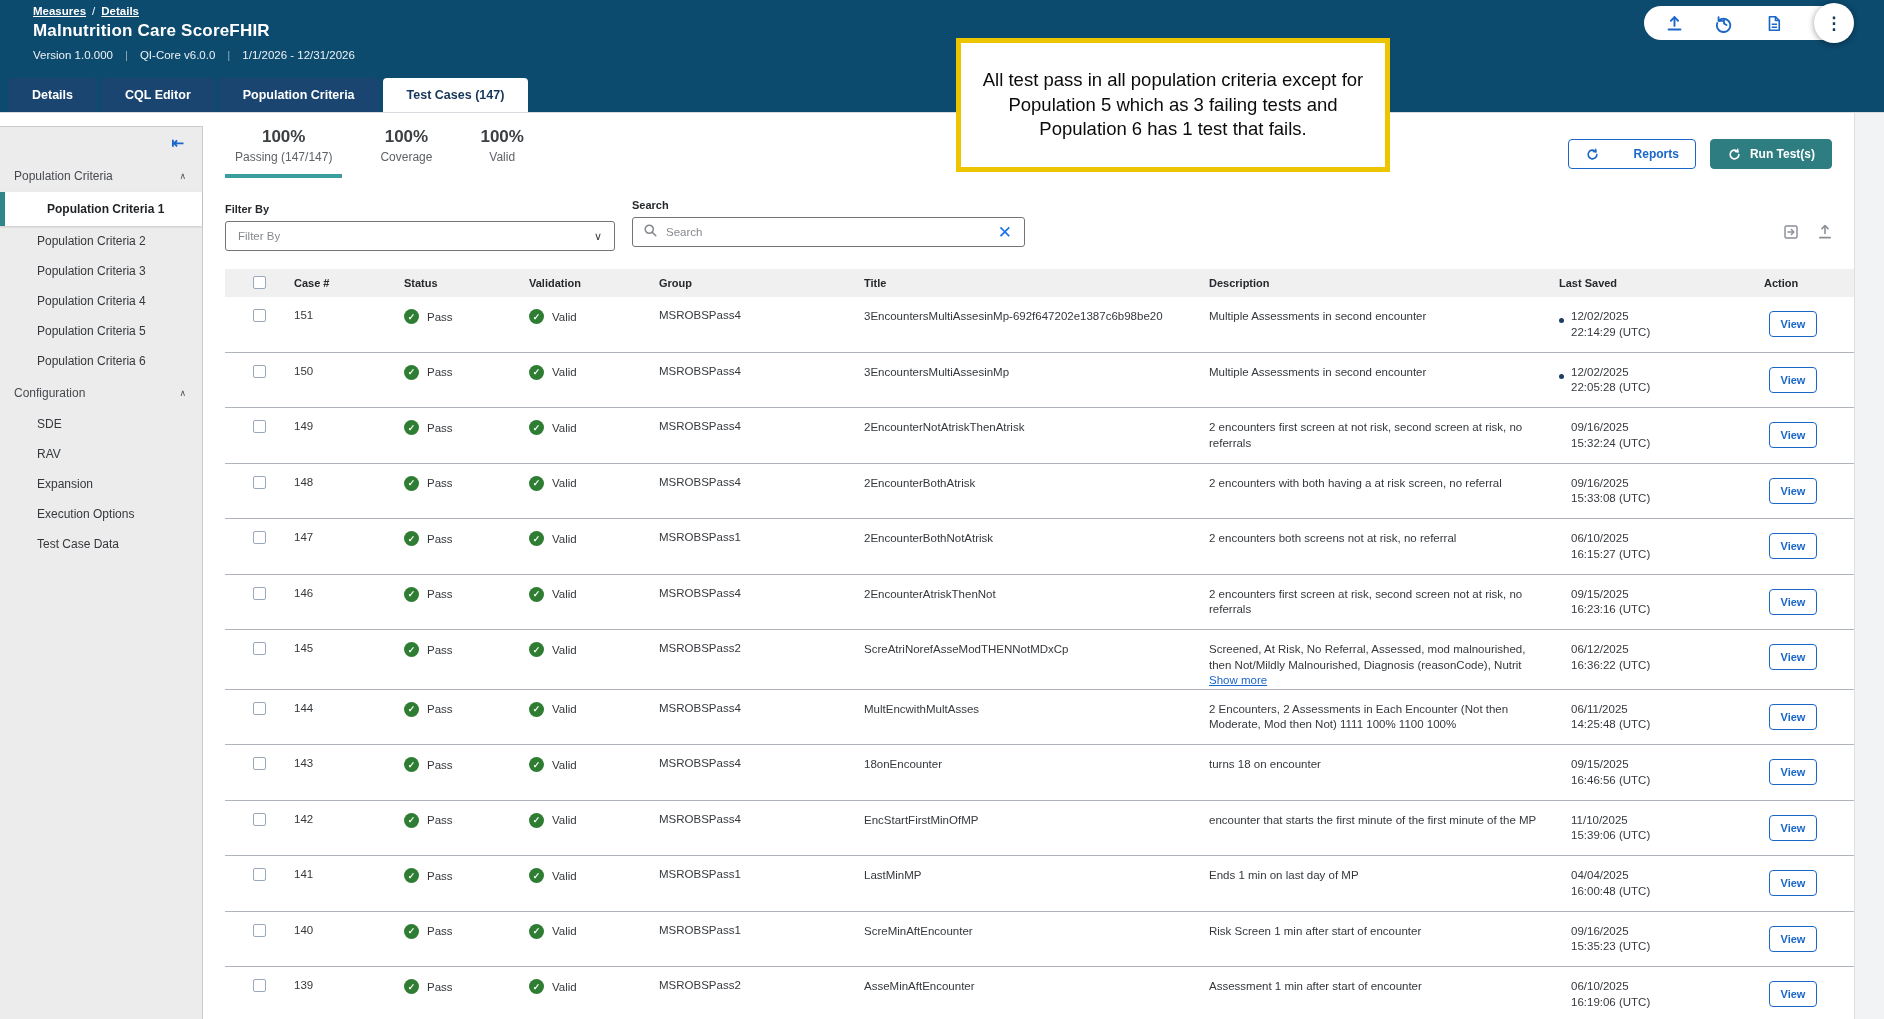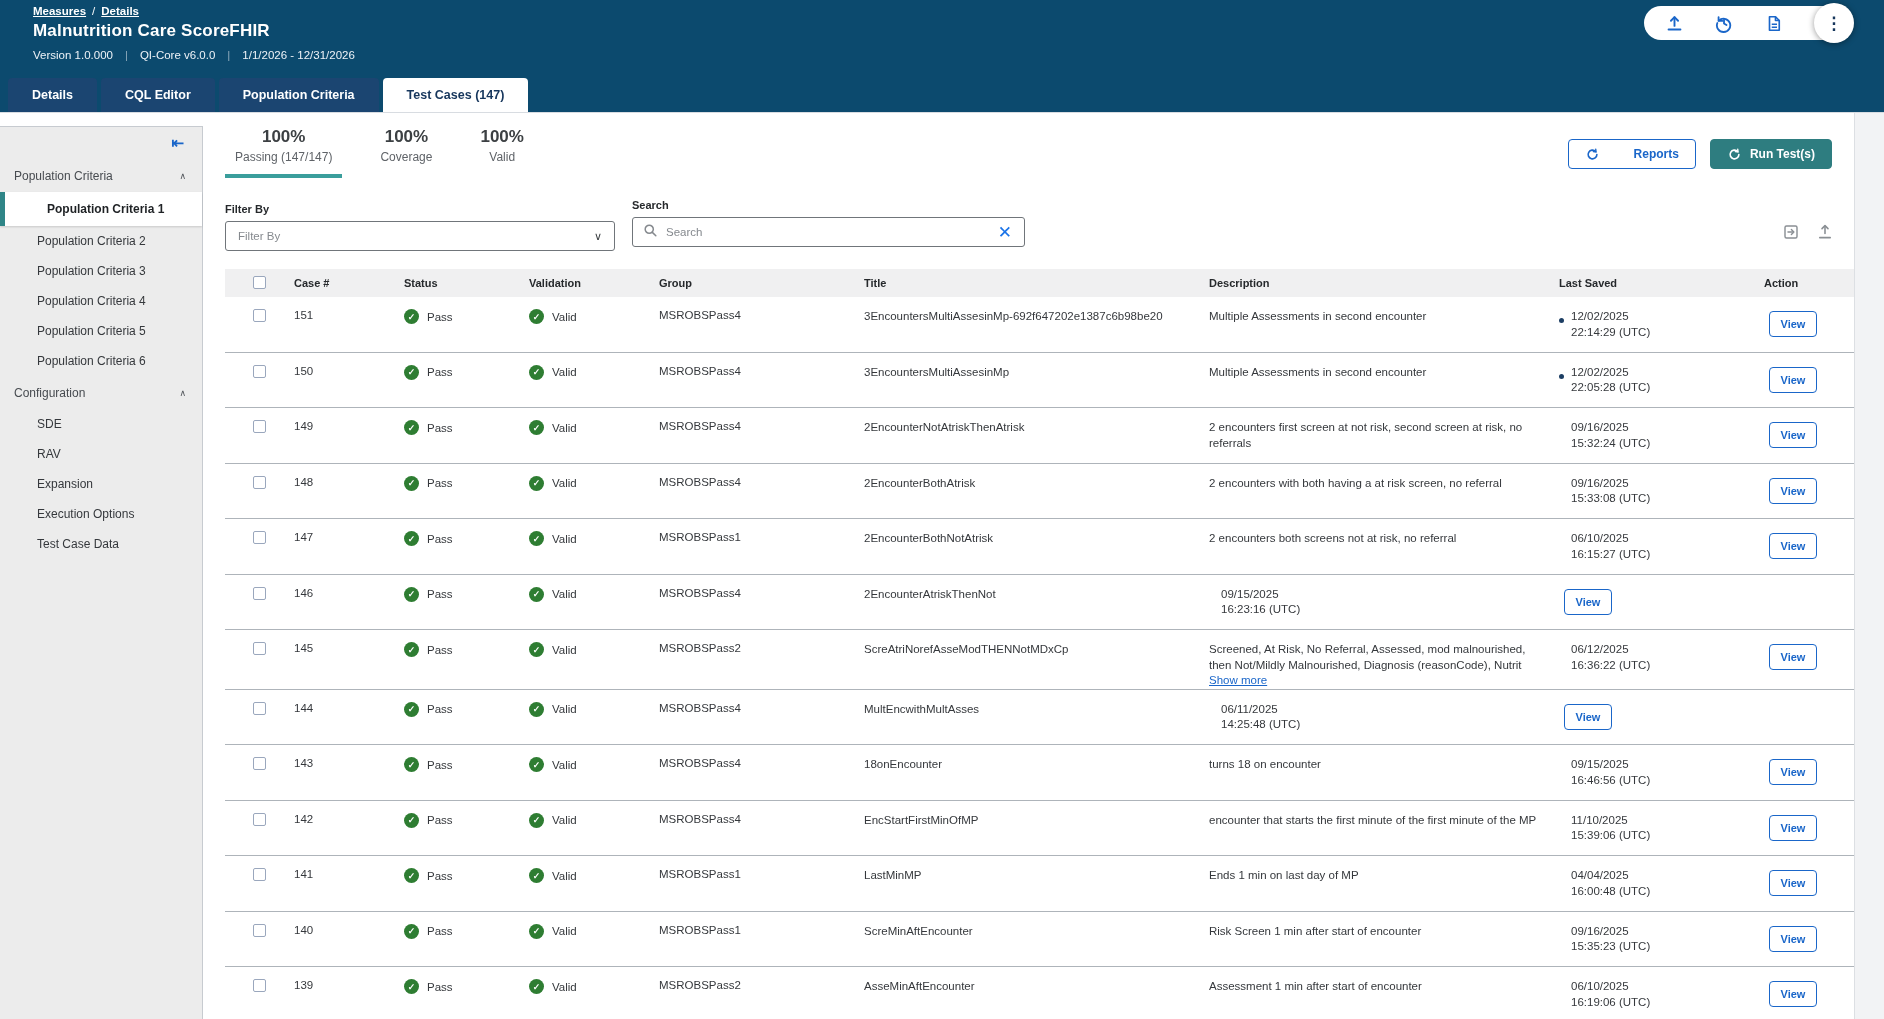--- a/index.html
+++ b/index.html
@@ -374,20 +374,21 @@
             <div class="status-badge">
               <span class="check-circle">✓</span>
               <span>Pass</span>
             </div>
             <div class="status-badge">
               <span class="check-circle">✓</span>
               <span>Valid</span>
             </div>
             <div>MSROBSPass4</div>
             <div class="cell-title">2EncounterAtriskThenNot</div>
+            <div class="cell-desc"><span>2 encounters first screen at risk, second screen not at risk, no referrals</span></div>
             <div class="cell-saved">
               <span class="saved-dot hidden"></span>
               <div>
                 <div>09/15/2025</div>
                 <div>16:23:16 (UTC)</div>
               </div>
             </div>
             <div><button class="view-btn">View</button></div>
           </div>
           <div class="tr row">
@@ -419,20 +420,21 @@
             <div class="status-badge">
               <span class="check-circle">✓</span>
               <span>Pass</span>
             </div>
             <div class="status-badge">
               <span class="check-circle">✓</span>
               <span>Valid</span>
             </div>
             <div>MSROBSPass4</div>
             <div class="cell-title">MultEncwithMultAsses</div>
+            <div class="cell-desc"><span>2 Encounters, 2 Assessments in Each Encounter (Not then Moderate, Mod then Not) 1111 100% 1100 100%</span></div>
             <div class="cell-saved">
               <span class="saved-dot hidden"></span>
               <div>
                 <div>06/11/2025</div>
                 <div>14:25:48 (UTC)</div>
               </div>
             </div>
             <div><button class="view-btn">View</button></div>
           </div>
           <div class="tr row">
@@ -550,14 +552,15 @@
             </div>
             <div><button class="view-btn">View</button></div>
           </div>
         </div>
 
     </main>
 
     <div class="right-gutter"></div>
   </div>
 
+  <div class="annotation">All test pass in all population criteria except for Population 5 which as 3 failing tests and Population 6 has 1 test that fails.</div>
 
 </div>
 
 </body></html>

